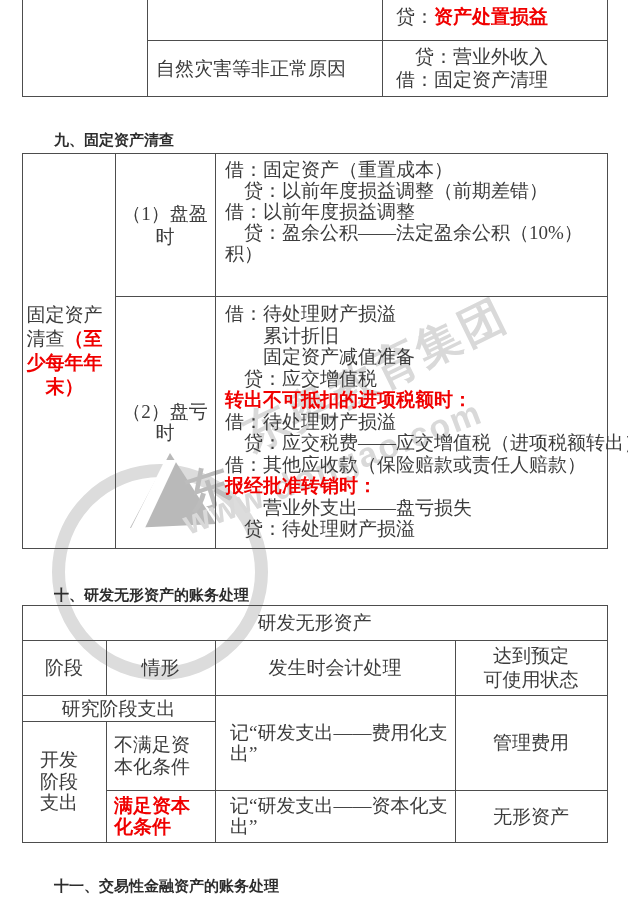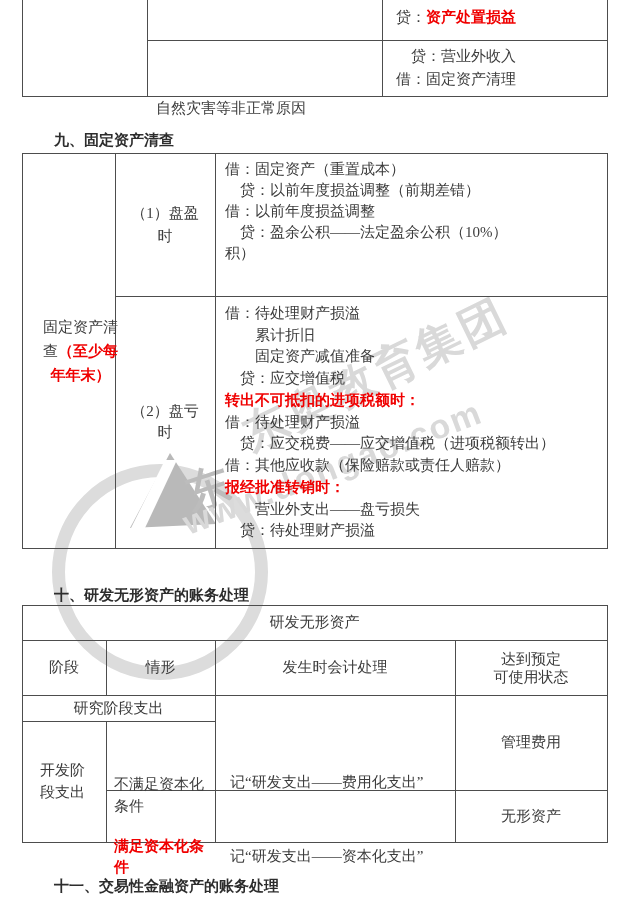--- a/index.html
+++ b/index.html
@@ -6,23 +6,23 @@
   .page{
     position:relative;width:628px;height:902px;background:#ffffff;
     font-family:"Liberation Serif","DejaVu Serif",serif;
     color:#3c3c3c;overflow:hidden;
   }
   
   .vline,.hline{position:absolute;background:#4d4d4d;}
   .vline{width:1px;}
   .hline{height:1px;}
   
-  .cell{position:absolute;font-size:15px;line-height:21px;color:#3c3c3c;}
+  .cell{position:absolute;font-size:19px;line-height:21px;color:#3c3c3c;}
   .center{display:flex;align-items:center;justify-content:center;text-align:center;}
-  .vcenter{display:flex;align-items:center;margin-top:40px;}
+  .vcenter{display:flex;align-items:center;}
   .pre{white-space:pre-line;}
   .red{color:var(--red,#f00000);font-weight:bold;font-family:"Liberation Sans","DejaVu Sans",sans-serif;}
   .lines .tline{white-space:pre;}
   .heading{
     position:absolute;left:54px;
     font-family:"Liberation Sans","DejaVu Sans",sans-serif;
     font-weight:bold;font-size:15px;color:#2d2d2d;line-height:18px;
   }
   
   .wm{position:absolute;left:0;top:0;width:628px;height:902px;}
@@ -87,21 +87,21 @@
 
   <div>
     <div class="vline" style="left:22px;top:153px;height:395px"></div>
     <div class="vline" style="left:115px;top:153px;height:395px"></div>
     <div class="vline" style="left:215px;top:153px;height:395px"></div>
     <div class="vline" style="left:607px;top:153px;height:395px"></div>
     <div class="hline" style="left:22px;top:153px;width:586px"></div>
     <div class="hline" style="left:115px;top:296px;width:492px"></div>
     <div class="hline" style="left:22px;top:548px;width:586px"></div>
 
-    <div class="cell center" style="left:36px;top:153px;width:89px;height:395px;line-height:24px">
+    <div class="cell center" style="left:20px;top:153px;width:89px;height:395px;line-height:24px">
       <div style="width:86px;text-align:center">
         <span>固定资产清查</span><span class="red">（至少每年年末）</span>
       </div>
     </div>
 
     <div class="cell center pre" style="left:116px;top:153px;width:98px;height:143px;line-height:23px">（1）盘盈
 时</div>
     <div class="cell lines" style="left:225px;top:159px;width:378px;line-height:21px">
         <div class="tline"><span>借：固定资产（重置成本）</span></div>
         <div class="tline"><span>　贷：以前年度损益调整（前期差错）</span></div>
@@ -141,21 +141,21 @@
     <div class="hline" style="left:22px;top:695px;width:586px"></div>
     <div class="hline" style="left:22px;top:721px;width:193px"></div>
     <div class="hline" style="left:106px;top:790px;width:501px"></div>
     <div class="hline" style="left:22px;top:842px;width:586px"></div>
 
     <div class="cell center" style="left:22px;top:605px;width:585px;height:35px">研发无形资产</div>
 
     <div class="cell center" style="left:22px;top:640px;width:84px;height:55px">阶段</div>
     <div class="cell center" style="left:106px;top:640px;width:109px;height:55px">情形</div>
     <div class="cell center" style="left:215px;top:640px;width:240px;height:55px">发生时会计处理</div>
-    <div class="cell center pre" style="left:455px;top:640px;width:152px;height:55px;line-height:18px">达到预定
+    <div class="cell center pre" style="left:455px;top:640px;width:152px;height:55px;line-height:24px">达到预定
 可使用状态</div>
 
     <div class="cell center" style="left:22px;top:695px;width:193px;height:26px">研究阶段支出</div>
     <div class="cell vcenter" style="left:230px;top:695px;width:225px;height:95px">记“研发支出——费用化支出”</div>
     <div class="cell center" style="left:455px;top:695px;width:152px;height:95px">管理费用</div>
 
     <div class="cell center" style="left:22px;top:721px;width:84px;height:121px;line-height:21.5px">
       <div style="width:48px;text-align:left">开发阶段支出</div>
     </div>
     <div class="cell vcenter" style="left:114px;top:721px;width:95px;height:69px;line-height:21.5px">

